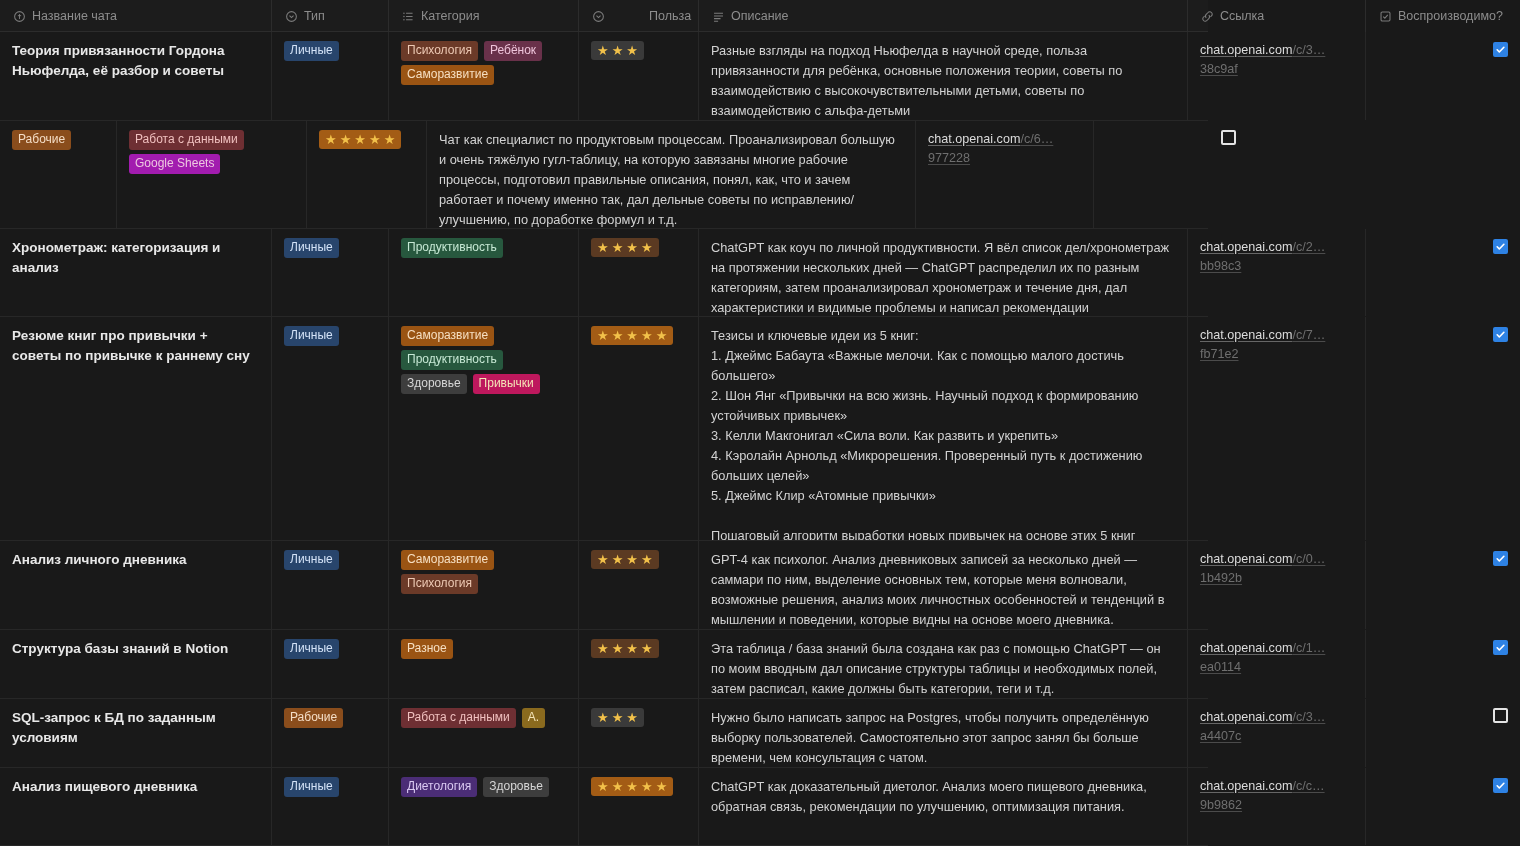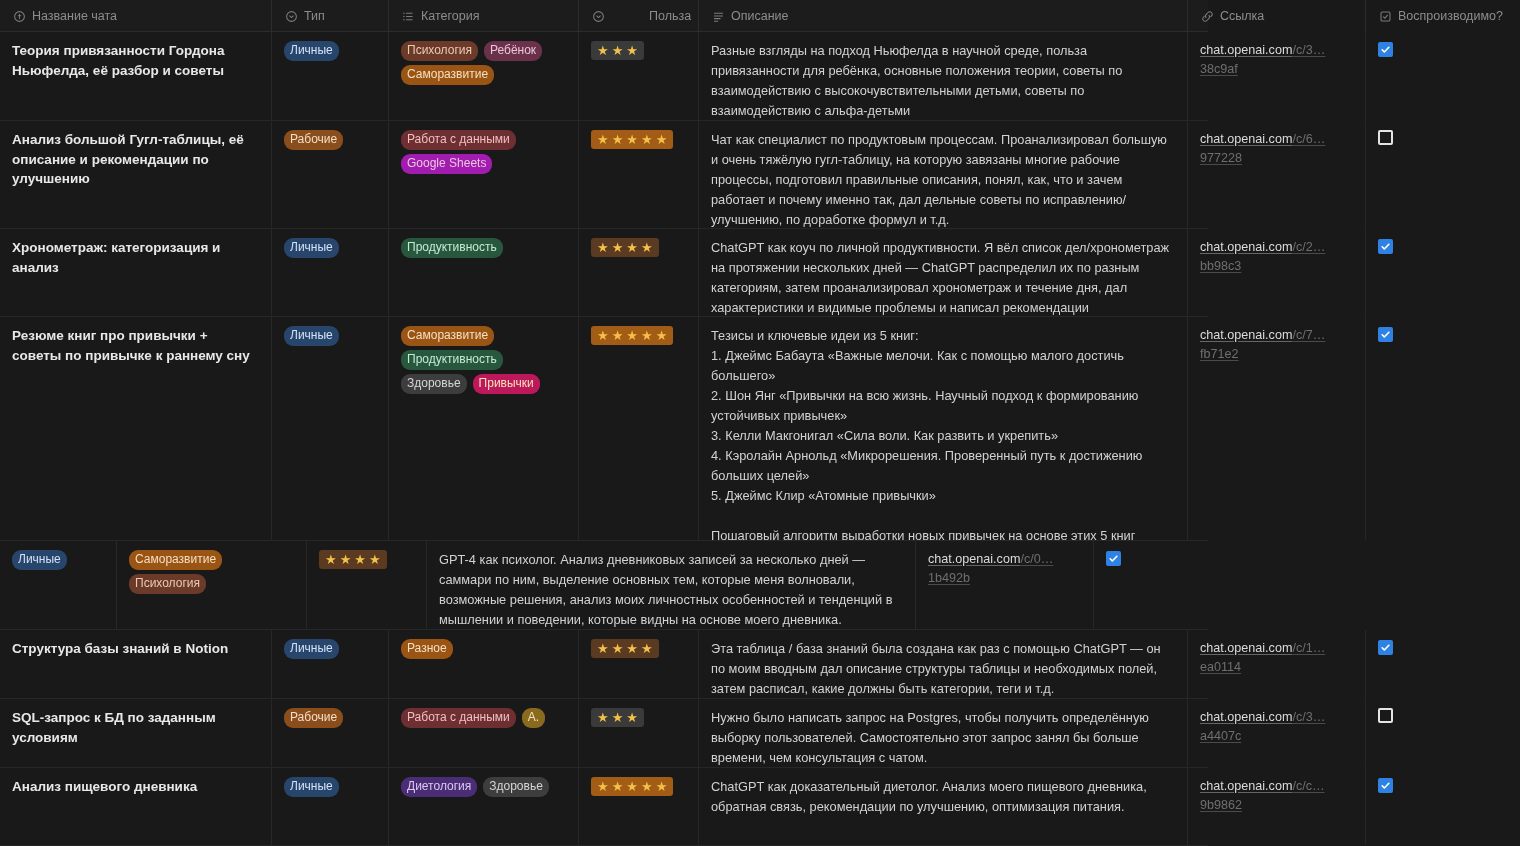--- a/index.html
+++ b/index.html
@@ -34,21 +34,21 @@
            align-items: center; justify-content: center; color: #7b7b7b; }
   .hicon svg { width: 13px; height: 13px; display: block; }
 
   
   .c-name   { width: 272px; }
   .c-type   { width: 117px; text-align: center; }
   .c-cat    { width: 190px; }
   .c-use    { width: 120px; gap: 44px; }
   .c-desc   { width: 489px; }
   .c-link   { width: 178px; }
-  .c-repro  { width: 154px; }
+  .c-repro  { width: 154px; text-align: right; }
 
   
   .row { display: flex; border-bottom: 1px solid #272727; }
   .td {
     padding: 9px 12px;
     border-right: 1px solid #272727;
     overflow: hidden;
     flex: 0 0 auto;
   }
   .td:last-child { border-right: none; }
@@ -71,21 +71,21 @@
     font-size: 12.8px; line-height: 20px; color: #d2d2d2;
     white-space: pre-wrap;
   }
 
   
   .tags { display: flex; flex-wrap: wrap; gap: 4px 6px; align-items: flex-start; }
   .tag {
     display: inline-block;
     font-size: 12px; line-height: 17px;
     padding: 1px 6px 2px 6px;
-    border-radius: 9px;
+    border-radius: 3px;
     white-space: nowrap;
   }
 
   
   .stars {
     display: inline-flex; gap: 3px; align-items: center;
     padding: 2px 6px; border-radius: 3px;
   }
   .star { font-size: 13px; line-height: 15px; color: #f2c14a; }
 
@@ -203,23 +203,20 @@
         <div class="td c-link">
           <div class="link"><span class="host">chat.openai.com</span><span class="path">/c/3…</span><br><span class="path">38c9af</span></div>
         </div>
         <div class="td c-repro"><span class="cbox on">
             <svg viewBox="0 0 16 16" fill="none" stroke="#fff" stroke-width="2.4" stroke-linecap="round" stroke-linejoin="round">
               <path d="M3.2 8.4l3.1 3.2L12.9 4.8"></path>
             </svg>
           </span></div>
       </div>
       <div class="row r2">
-        <div class="td c-name">
-          <div class="title">Анализ большой Гугл-таблицы, её описание и рекомендации по улучшению</div>
-        </div>
         <div class="td c-type">
           <div class="tags">
             <span class="tag" style="background: rgb(138, 77, 28); color: rgb(244, 221, 198);">Рабочие</span>
           </div>
         </div>
         <div class="td c-cat">
           <div class="tags">
             <span class="tag" style="background: rgb(110, 47, 51); color: rgb(240, 192, 191);">Работа с данными</span>
             <span class="tag" style="background: #a21caf; color: rgb(237, 199, 224);">Google Sheets</span>
           </div>
@@ -308,20 +305,23 @@
         <div class="td c-link">
           <div class="link"><span class="host">chat.openai.com</span><span class="path">/c/7…</span><br><span class="path">fb71e2</span></div>
         </div>
         <div class="td c-repro"><span class="cbox on">
             <svg viewBox="0 0 16 16" fill="none" stroke="#fff" stroke-width="2.4" stroke-linecap="round" stroke-linejoin="round">
               <path d="M3.2 8.4l3.1 3.2L12.9 4.8"></path>
             </svg>
           </span></div>
       </div>
       <div class="row r5">
+        <div class="td c-name">
+          <div class="title">Анализ личного дневника</div>
+        </div>
         <div class="td c-type">
           <div class="tags">
             <span class="tag" style="background: rgb(40, 69, 108); color: rgb(211, 226, 247);">Личные</span>
           </div>
         </div>
         <div class="td c-cat">
           <div class="tags">
             <span class="tag" style="background: rgb(154, 84, 19); color: rgb(246, 223, 194);">Саморазвитие</span>
             <span class="tag" style="background: rgb(107, 58, 40); color: rgb(237, 201, 180);">Психология</span>
           </div>

